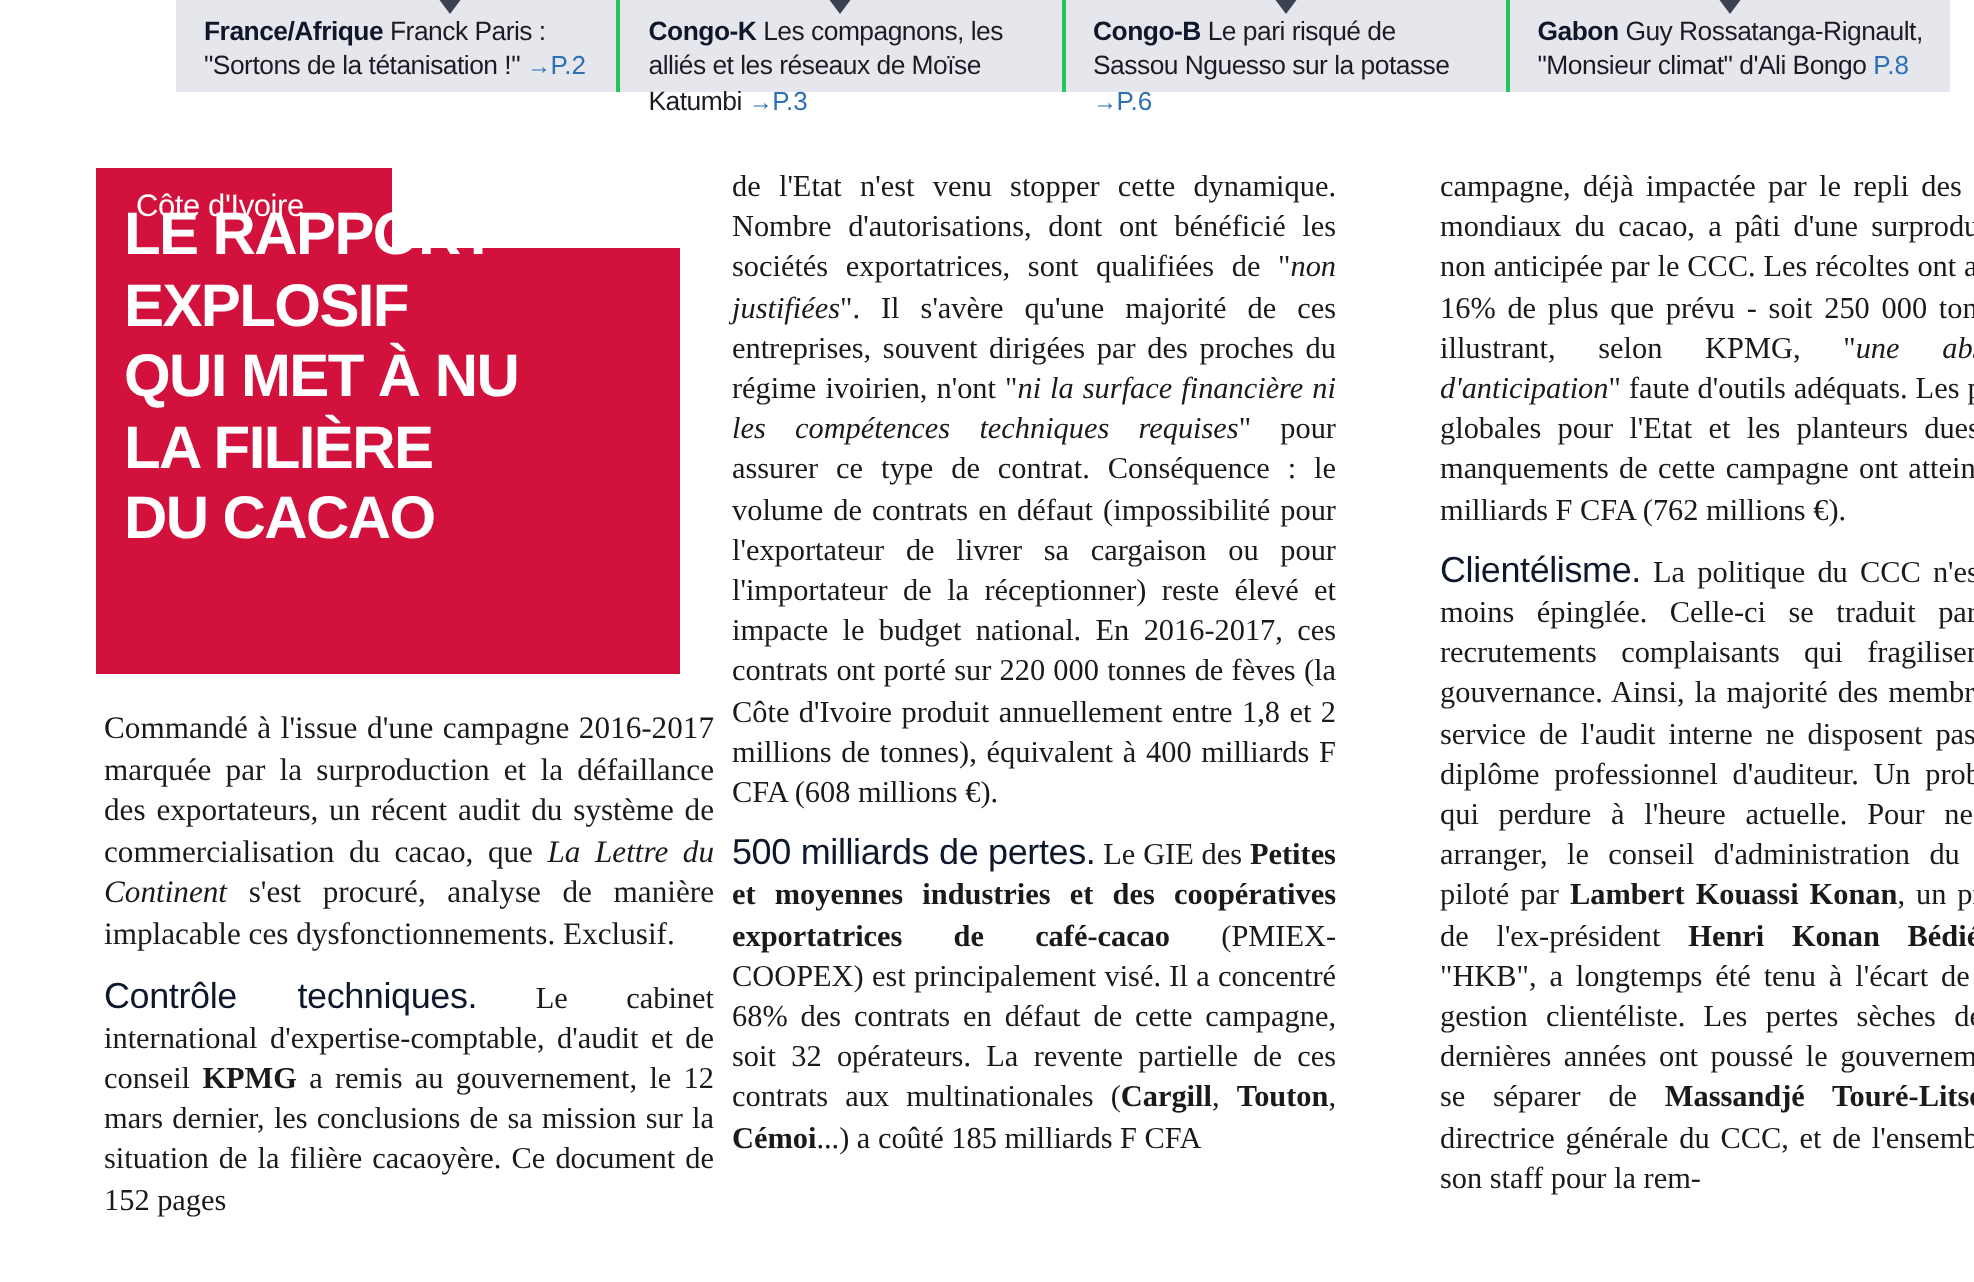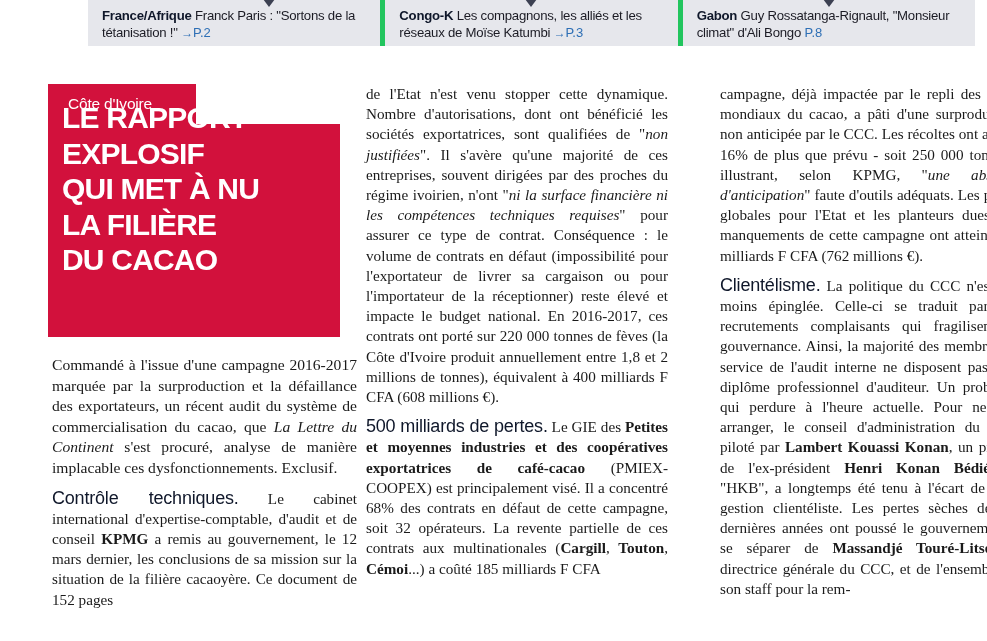--- a/index.html
+++ b/index.html
@@ -26,21 +26,21 @@
   }
   .teaser-item {
     position: relative;
     flex: 1 1 0;
     padding: 7px 10px 5px 14px;
     line-height: 1.32;
     font-size: 13.2px;
     color: #1b1b24;
     letter-spacing: -0.25px;
   }
-  .teaser-item + .teaser-item { border-left: 5px solid #22c55e; }
+  .teaser-item + .teaser-item { border-left: 2px solid #22c55e; }
   .teaser-marker {
     position: absolute;
     top: -1px; left: 50%;
     margin-left: -6px;
     width: 0; height: 0;
     border-left: 6px solid transparent;
     border-right: 6px solid transparent;
     border-top: 8px solid #3c4152;
   }
   .teaser-item:first-child .teaser-marker { left: 62%; }
@@ -147,20 +147,26 @@
     <span class="teaser-arrow">→</span><span class="teaser-page">P.2</span>
   </div>
 
   <div class="teaser-item">
     <span class="teaser-marker"></span>
     <span class="teaser-cat">Congo-K</span>
     <span class="teaser-txt">Les compagnons, les alliés et les réseaux de Moïse Katumbi</span>
     <span class="teaser-arrow">→</span><span class="teaser-page">P.3</span>
   </div>
 
+  <div class="teaser-item">
+    <span class="teaser-marker"></span>
+    <span class="teaser-cat">Congo-B</span>
+    <span class="teaser-txt">Le pari risqué de Sassou Nguesso sur la potasse</span>
+    <span class="teaser-arrow">→</span><span class="teaser-page">P.6</span>
+  </div>
 
   <div class="teaser-item">
     <span class="teaser-marker"></span>
     <span class="teaser-cat">Gabon</span>
     <span class="teaser-txt">Guy Rossatanga-Rignault, "Monsieur climat" d'Ali Bongo</span>
     <span class="teaser-arrow"></span><span class="teaser-page">P.8</span>
   </div>
 
 </div>
 

